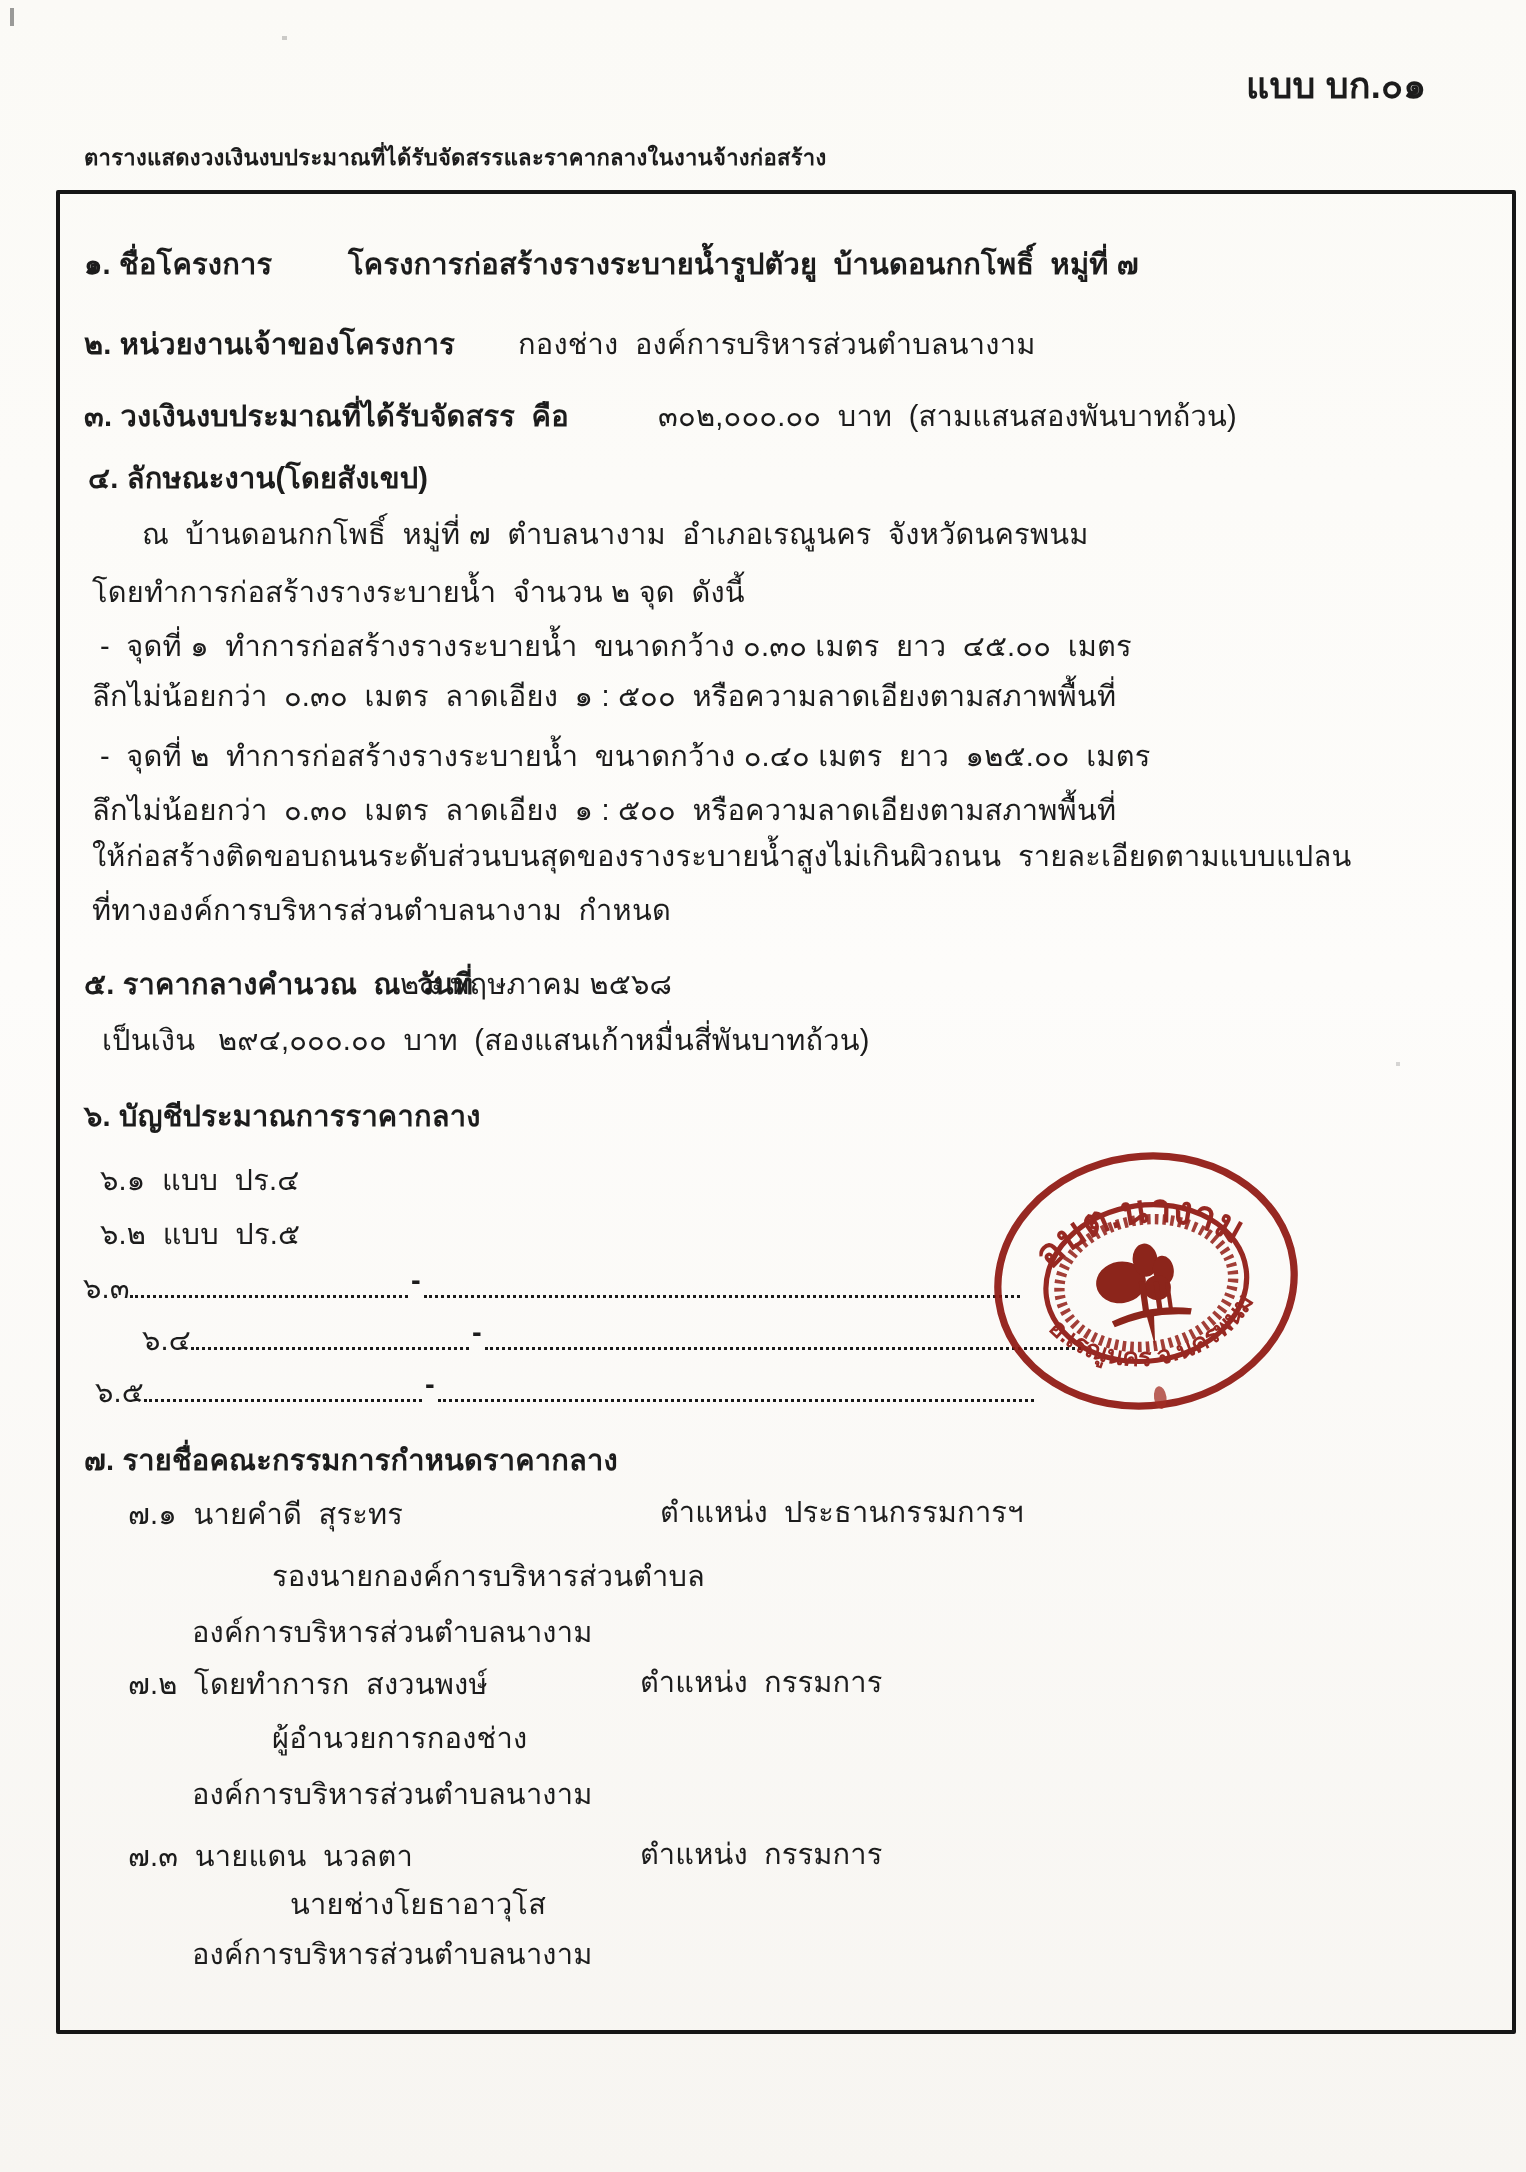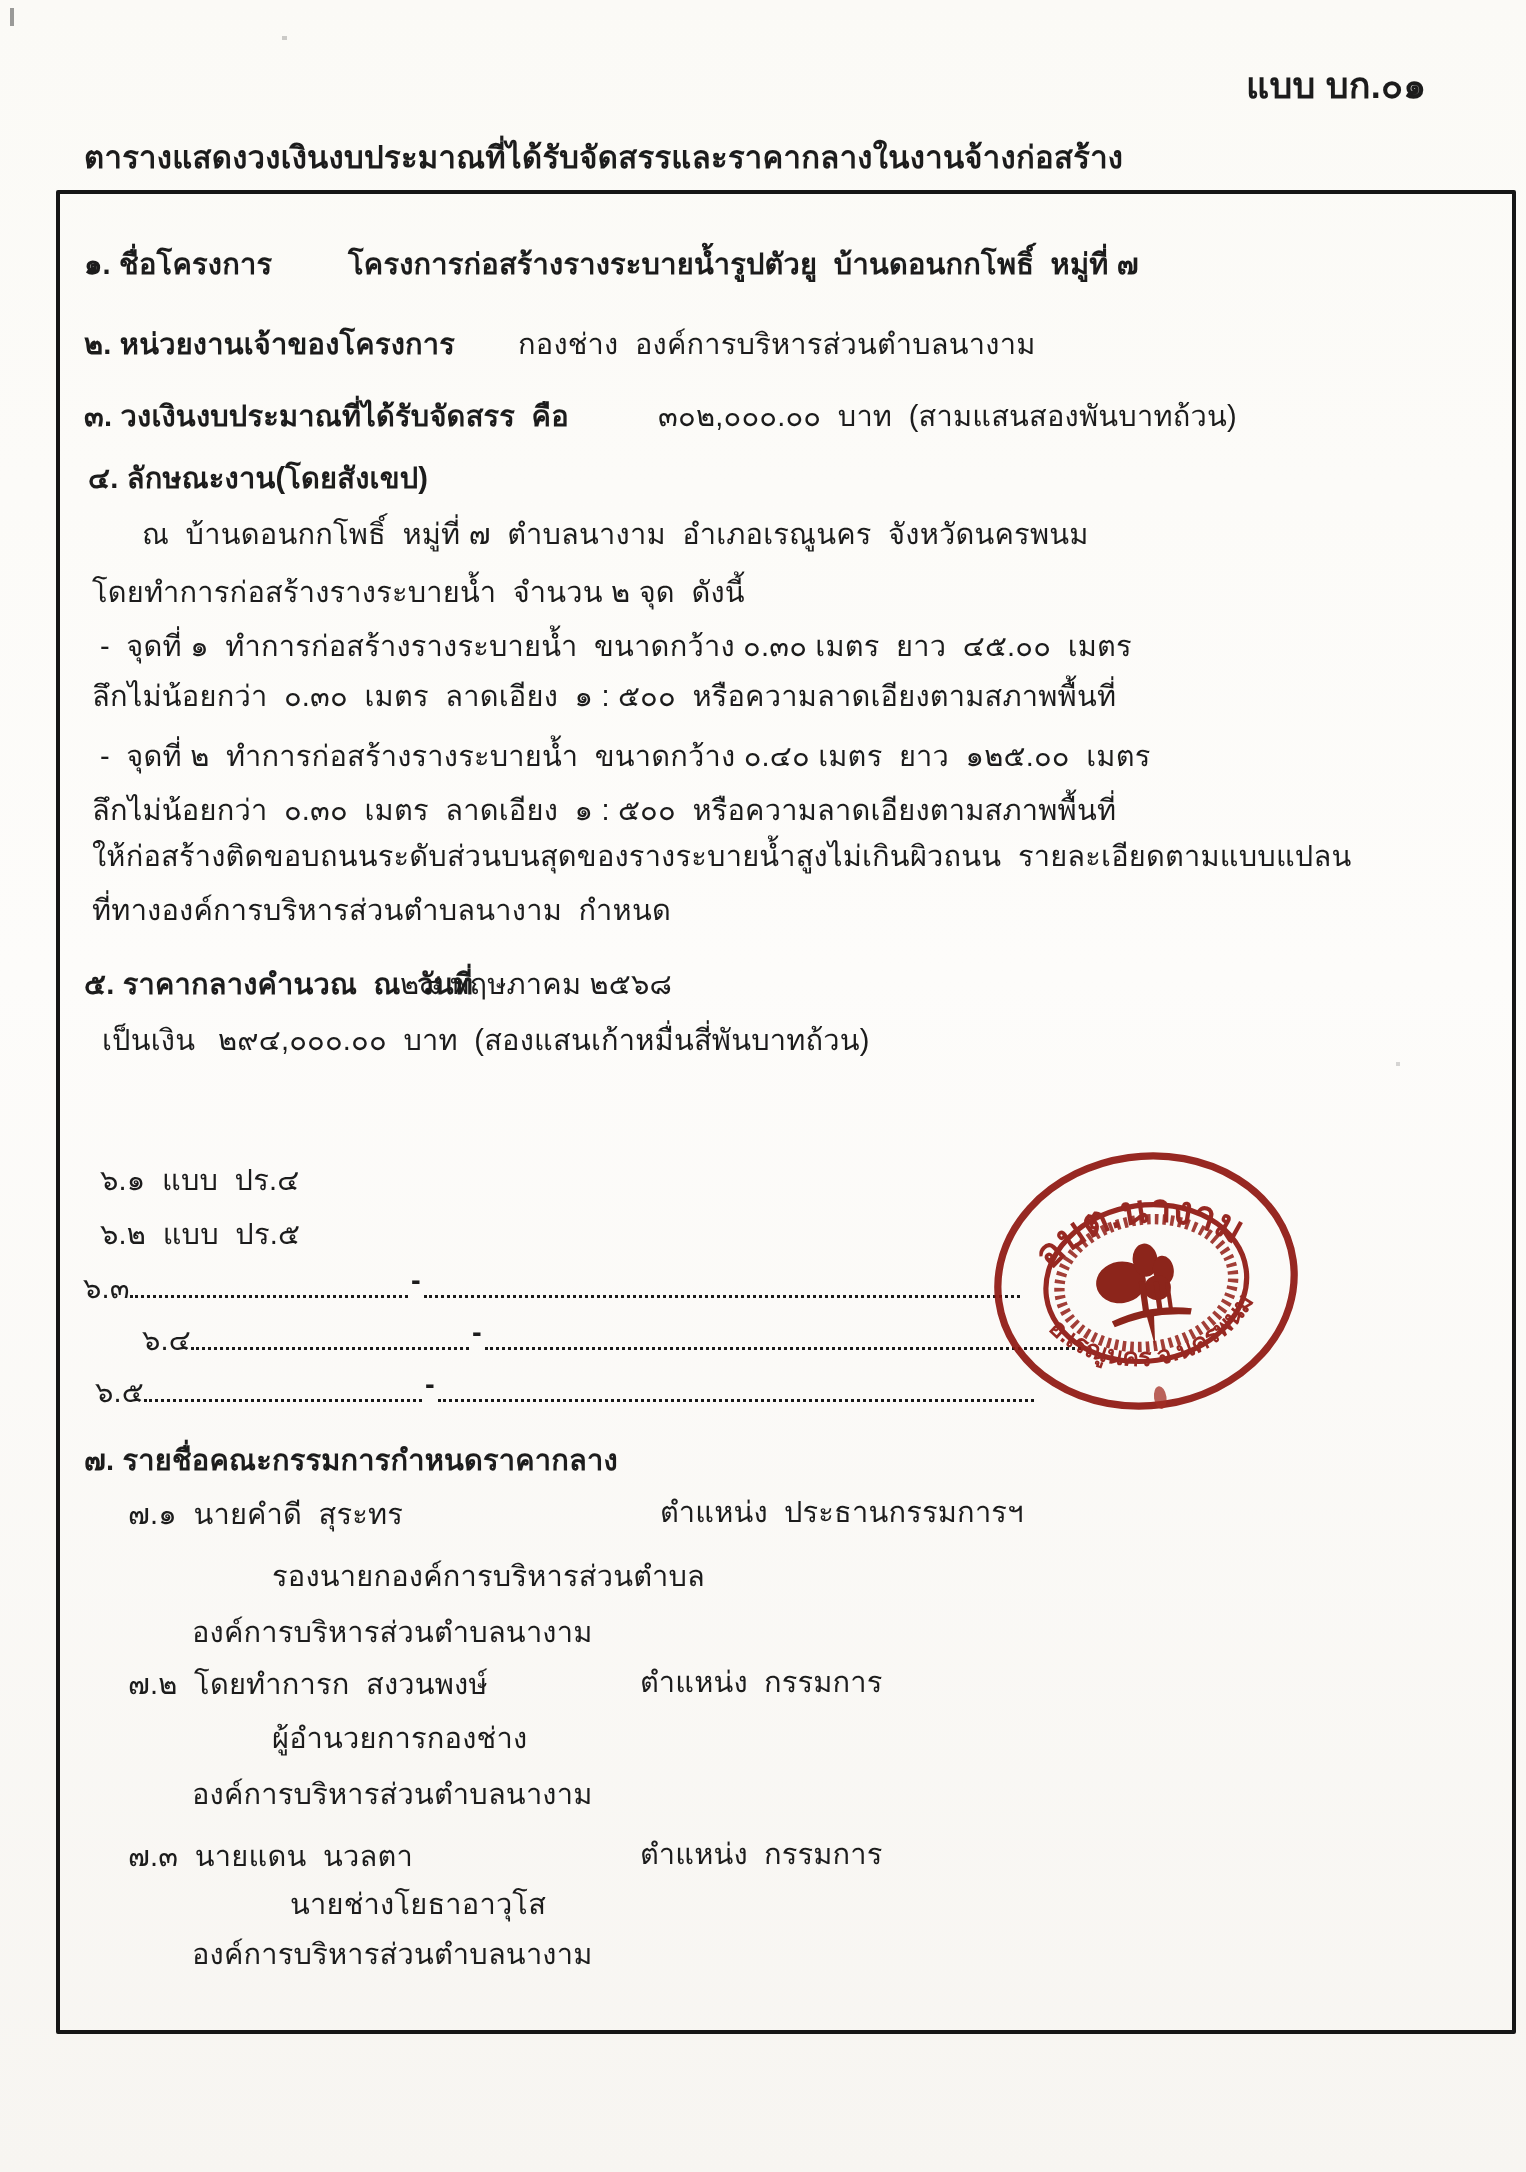--- a/index.html
+++ b/index.html
@@ -15,21 +15,21 @@
   }
   .ln{
     position:absolute;
     font-size:29px;line-height:40px;
     white-space:pre;
     color:#1c1c1c;
     letter-spacing:0.2px;
   }
   .b{font-weight:700;}
   .form-code{font-size:36px;font-weight:700;}
-  .doc-title{font-size:31px;font-weight:700;letter-spacing:0.3px;font-family:Liberation Serif, serif;}
+  .doc-title{font-size:22px;font-weight:700;letter-spacing:0.3px;font-family:Liberation Serif, serif;}
   .frame{
     position:absolute;left:56px;top:190px;width:1452px;height:1836px;
     border:4px solid #161616;border-radius:2px;
     background:transparent;
   }
   .dots{
     display:inline-block;
     border-bottom:3.5px dotted #1a1a1a;
     height:26px;
     vertical-align:baseline;
@@ -75,20 +75,21 @@
   <div class="ln" style="left:100px;top:736px;">-  จุดที่ ๒  ทำการก่อสร้างรางระบายน้ำ  ขนาดกว้าง ๐.๔๐ เมตร  ยาว  ๑๒๕.๐๐  เมตร</div>
   <div class="ln" style="left:92px;top:790px;">ลึกไม่น้อยกว่า  ๐.๓๐  เมตร  ลาดเอียง  ๑ : ๕๐๐  หรือความลาดเอียงตามสภาพพื้นที่</div>
   <div class="ln" style="left:92px;top:836px;">ให้ก่อสร้างติดขอบถนนระดับส่วนบนสุดของรางระบายน้ำสูงไม่เกินผิวถนน  รายละเอียดตามแบบแปลน</div>
   <div class="ln" style="left:92px;top:890px;">ที่ทางองค์การบริหารส่วนตำบลนางาม  กำหนด</div>
 
   <div class="ln b" style="left:84px;top:964px;">๕. ราคากลางคำนวณ  ณ  วันที่</div>
   <div class="ln" style="left:400px;top:964px;">๒๘ พฤษภาคม ๒๕๖๘</div>
   <div class="ln" style="left:102px;top:1020px;">เป็นเงิน</div>
   <div class="ln" style="left:218px;top:1020px;">๒๙๔,๐๐๐.๐๐  บาท  (สองแสนเก้าหมื่นสี่พันบาทถ้วน)</div>
 
+  <div class="ln b" style="left:84px;top:1096px;">๖. บัญชีประมาณการราคากลาง</div>
   <div class="ln" style="left:100px;top:1160px;"><span>๖.๑</span><span>  </span><span>แบบ  ปร.๔</span></div>
   <div class="ln" style="left:100px;top:1214px;"><span>๖.๒</span><span>  </span><span>แบบ  ปร.๕</span></div>
 
   <div class="ln" style="left:83px;top:1268px;text-align:right;"><span>๖.๓</span><span class="dots" style="width:278px;"></span><span class="dash-sep">-</span><span class="dots" style="width:596px;"></span></div>
   <div class="ln" style="left:95px;top:1320px;margin-left:47px;"><span>๖.๔</span><span class="dots" style="width:278px;"></span><span class="dash-sep">-</span><span class="dots" style="width:596px;"></span></div>
   <div class="ln" style="left:95px;top:1372px;"><span>๖.๕</span><span class="dots" style="width:278px;"></span><span class="dash-sep">-</span><span class="dots" style="width:596px;"></span></div>
 
   <div class="stamp-wrap">
     <svg viewBox="0 0 300 256" xmlns="http://www.w3.org/2000/svg">
       <defs>

